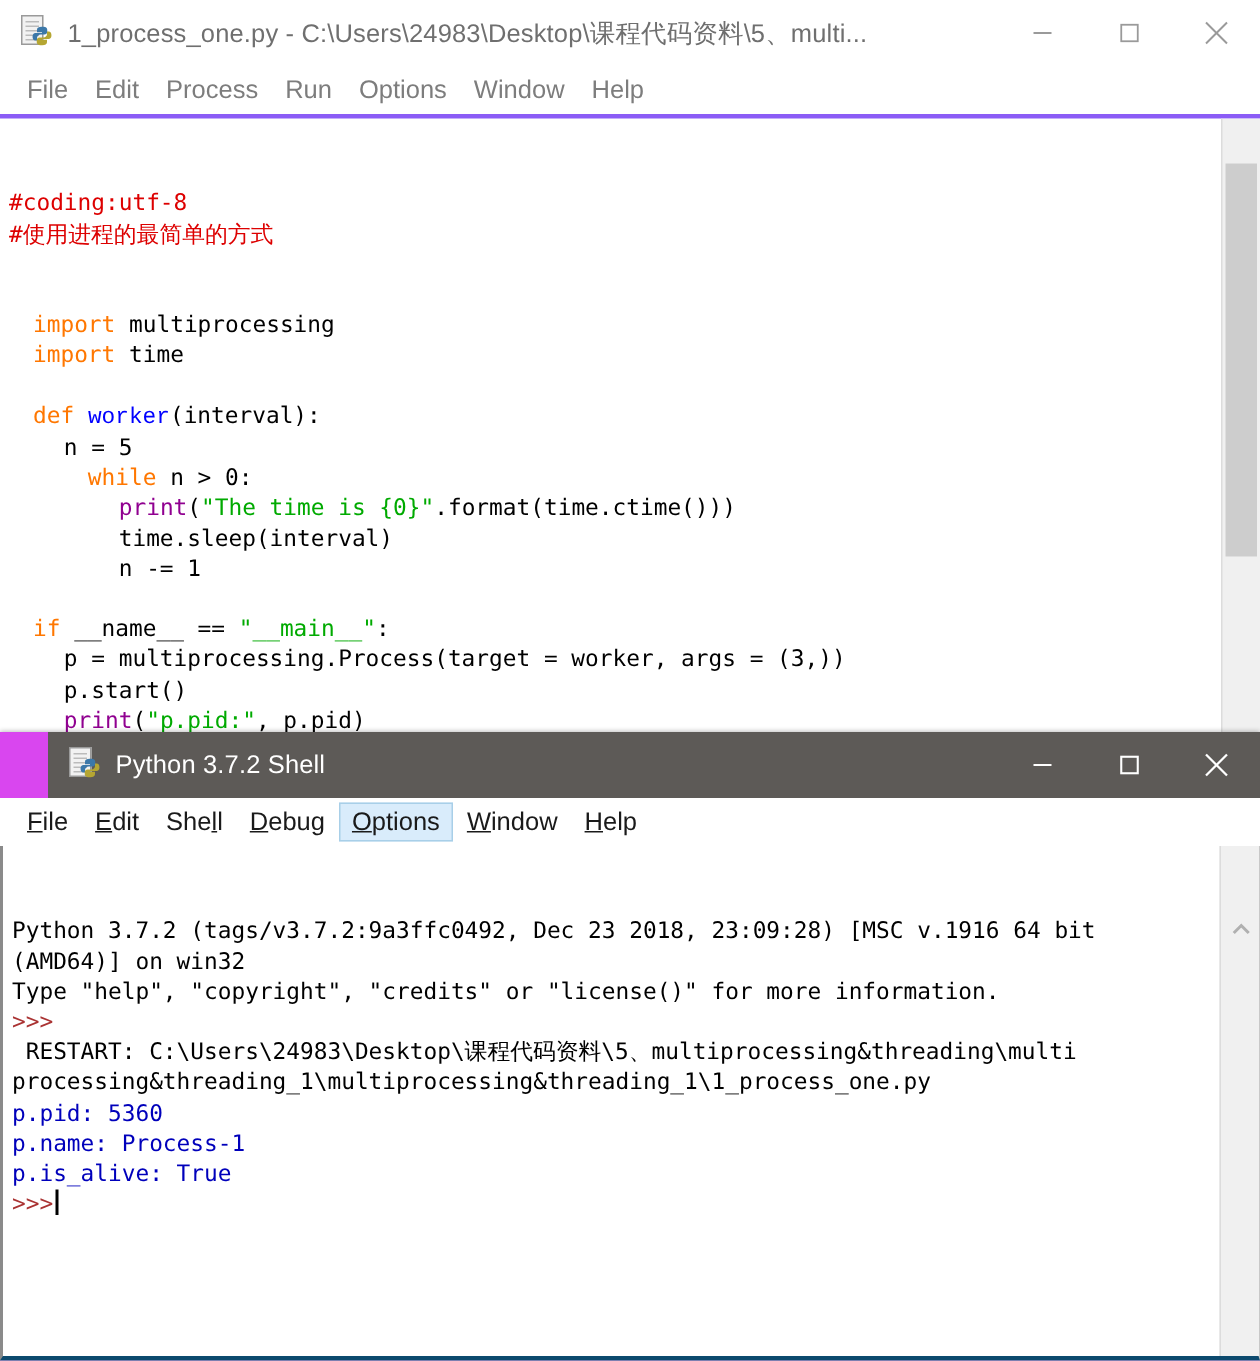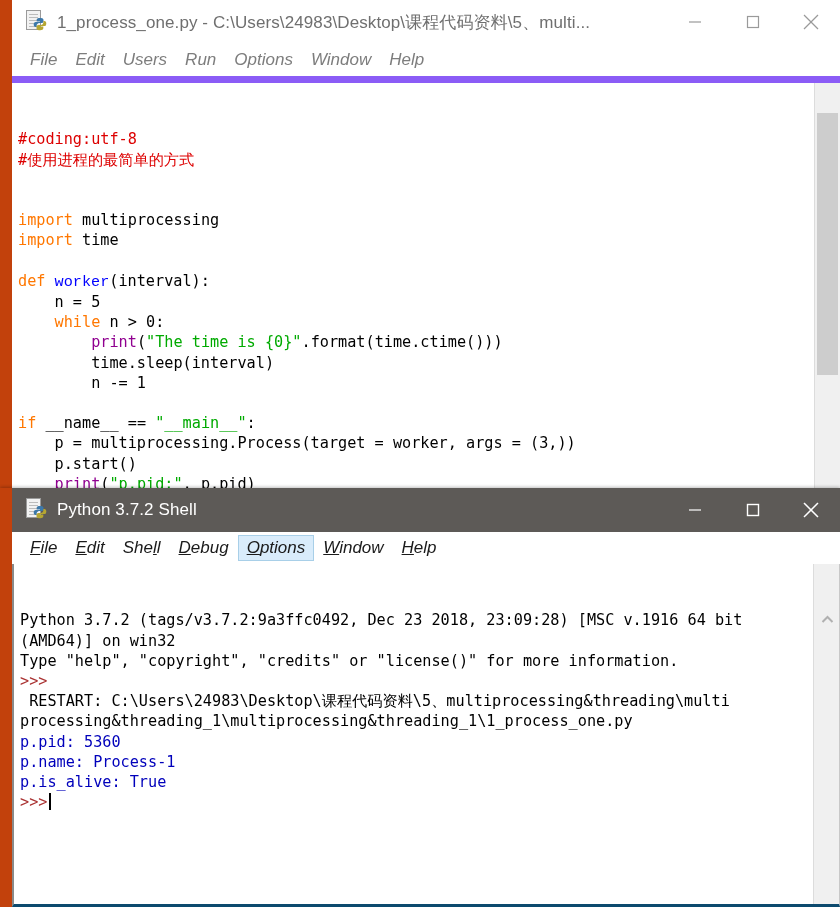--- a/index.html
+++ b/index.html
@@ -5,30 +5,30 @@
   * { margin:0; padding:0; box-sizing:border-box; }
   html,body { width:840px; height:907px; }
   body {
     font-family:"Liberation Sans", sans-serif;
     background:#ffffff;
     position:relative;
     overflow:hidden;
   }
 
   
-  .window { position:absolute; background:#c2410c;padding-left:12px; }
+  .window { position:absolute; background:#d946ef; }
 
   .titlebar {
     height:44px;
     display:flex;
     align-items:center;
     position:relative;
   }
   .titlebar.inactive { background:#ffffff; }
-  .titlebar.active   { background:#5d5a57; }
+  .titlebar.active   { background:#5d5a57;margin-left:32px; }
 
   .app-icon {
     width:22px; height:24px;
     margin-left:14px; margin-right:9px;
     position:relative; flex:none;
   }
   .app-icon .page {
     position:absolute; left:0; top:0;
     width:15px; height:20px;
     background:#f2f2f2;
@@ -71,21 +71,20 @@
     height:32px;
     display:flex;
     align-items:center;
     background:#ffffff;
     padding-left:9px;
   }
   .menu-item {
     font-size:17px;
     padding:3px 9px;
     white-space:nowrap;
-    font-style:italic;
   }
   .menubar.inactive .menu-item { color:#7d7d7d; }
   .menubar.active   .menu-item { color:#1a1a1a; }
   .menubar.active .menu-item .mn { text-decoration:underline; }
   .menu-item.highlighted {
     background:#d9ecfb;
     border:1px solid #a8cfe8;
     padding:2px 8px;
   }
 
@@ -96,21 +95,21 @@
     overflow:hidden;
     font-family:"DejaVu Sans Mono","Liberation Mono",monospace;
     font-size:15.2px;
     line-height:20.2px;
     white-space:pre;
   }
   .pane-inner { padding:6px 0 0 6px; }
 
   
   .c-comment { color:#dd0000; }
-  .c-keyword { color:#ff7700; }
+  .c-keyword { color:#ff7700;margin-left:16px; }
   .c-builtin { color:#900090; }
   .c-string  { color:#00aa00; }
   .c-def     { color:#0000ff;font-family:Liberation Mono, monospace; }
   .c-plain   { color:#000000; }
   .c-output  { color:#0000bb; }
   .c-prompt  { color:#aa3333; }
 
   
   .scrollbar {
     position:absolute; top:0; right:0;
@@ -126,21 +125,21 @@
   .sb-thumb {
     position:absolute; left:2px; right:2px;
     background:#cdcdcd;
   }
 
   
   #editor-window {
     left:0; top:0; width:840px; height:497px;
     border-bottom:1px solid #8d8d8d;
   }
-  #editor-window .textpane { height:421px; border-top:7px solid #8b5cf6; }
+  #editor-window .textpane { height:421px; border-top:3px solid #8b5cf6; }
 
   
   #shell-window {
     left:0; top:488px; width:840px; height:419px;
     box-shadow:0 -1px 3px rgba(0,0,0,0.25);
   }
   #shell-window .shell-body {
     position:relative;
     height:343px;
     border-left:2px solid #8a8a8a;
@@ -198,21 +197,21 @@
             <line x1="2" y1="2" x2="16" y2="16" stroke="currentColor" stroke-width="1.3"></line>
             <line x1="16" y1="2" x2="2" y2="16" stroke="currentColor" stroke-width="1.3"></line>
           </svg>
       </span>
     </span>
   </div>
 
   <div class="menubar inactive" id="editor-menubar">
       <div class="menu-item">File</div>
       <div class="menu-item">Edit</div>
-      <div class="menu-item">Users</div>
+      <div class="menu-item">Process</div>
       <div class="menu-item">Run</div>
       <div class="menu-item">Options</div>
       <div class="menu-item">Window</div>
       <div class="menu-item">Help</div>
     </div>
 
   <div class="textpane">
     <div class="pane-inner" id="editor-code"><div><span class="c-comment">#coding:utf-8</span></div><div><span class="c-comment">#使用进程的最简单的方式</span></div><div>&nbsp;</div><div>&nbsp;</div><div><span class="c-keyword">import</span><span class="c-plain"> multiprocessing</span></div><div><span class="c-keyword">import</span><span class="c-plain"> time</span></div><div>&nbsp;</div><div><span class="c-keyword">def</span><span class="c-plain"> </span><span class="c-def">worker</span><span class="c-plain">(interval):</span></div><div><span class="c-plain">    n = 5</span></div><div><span class="c-plain">    </span><span class="c-keyword">while</span><span class="c-plain"> n &gt; 0:</span></div><div><span class="c-plain">        </span><span class="c-builtin">print</span><span class="c-plain">(</span><span class="c-string">"The time is {0}"</span><span class="c-plain">.format(time.ctime()))</span></div><div><span class="c-plain">        time.sleep(interval)</span></div><div><span class="c-plain">        n -= 1</span></div><div>&nbsp;</div><div><span class="c-keyword">if</span><span class="c-plain"> __name__ == </span><span class="c-string">"__main__"</span><span class="c-plain">:</span></div><div><span class="c-plain">    p = multiprocessing.Process(target = worker, args = (3,))</span></div><div><span class="c-plain">    p.start()</span></div><div><span class="c-plain">    </span><span class="c-builtin">print</span><span class="c-plain">(</span><span class="c-string">"p.pid:"</span><span class="c-plain">, p.pid)</span></div><div><span class="c-plain">    </span><span class="c-builtin">print</span><span class="c-plain">(</span><span class="c-string">"p.name:"</span><span class="c-plain">, p.name)</span></div></div>
     <div class="scrollbar">
       <div class="sb-arrow">

